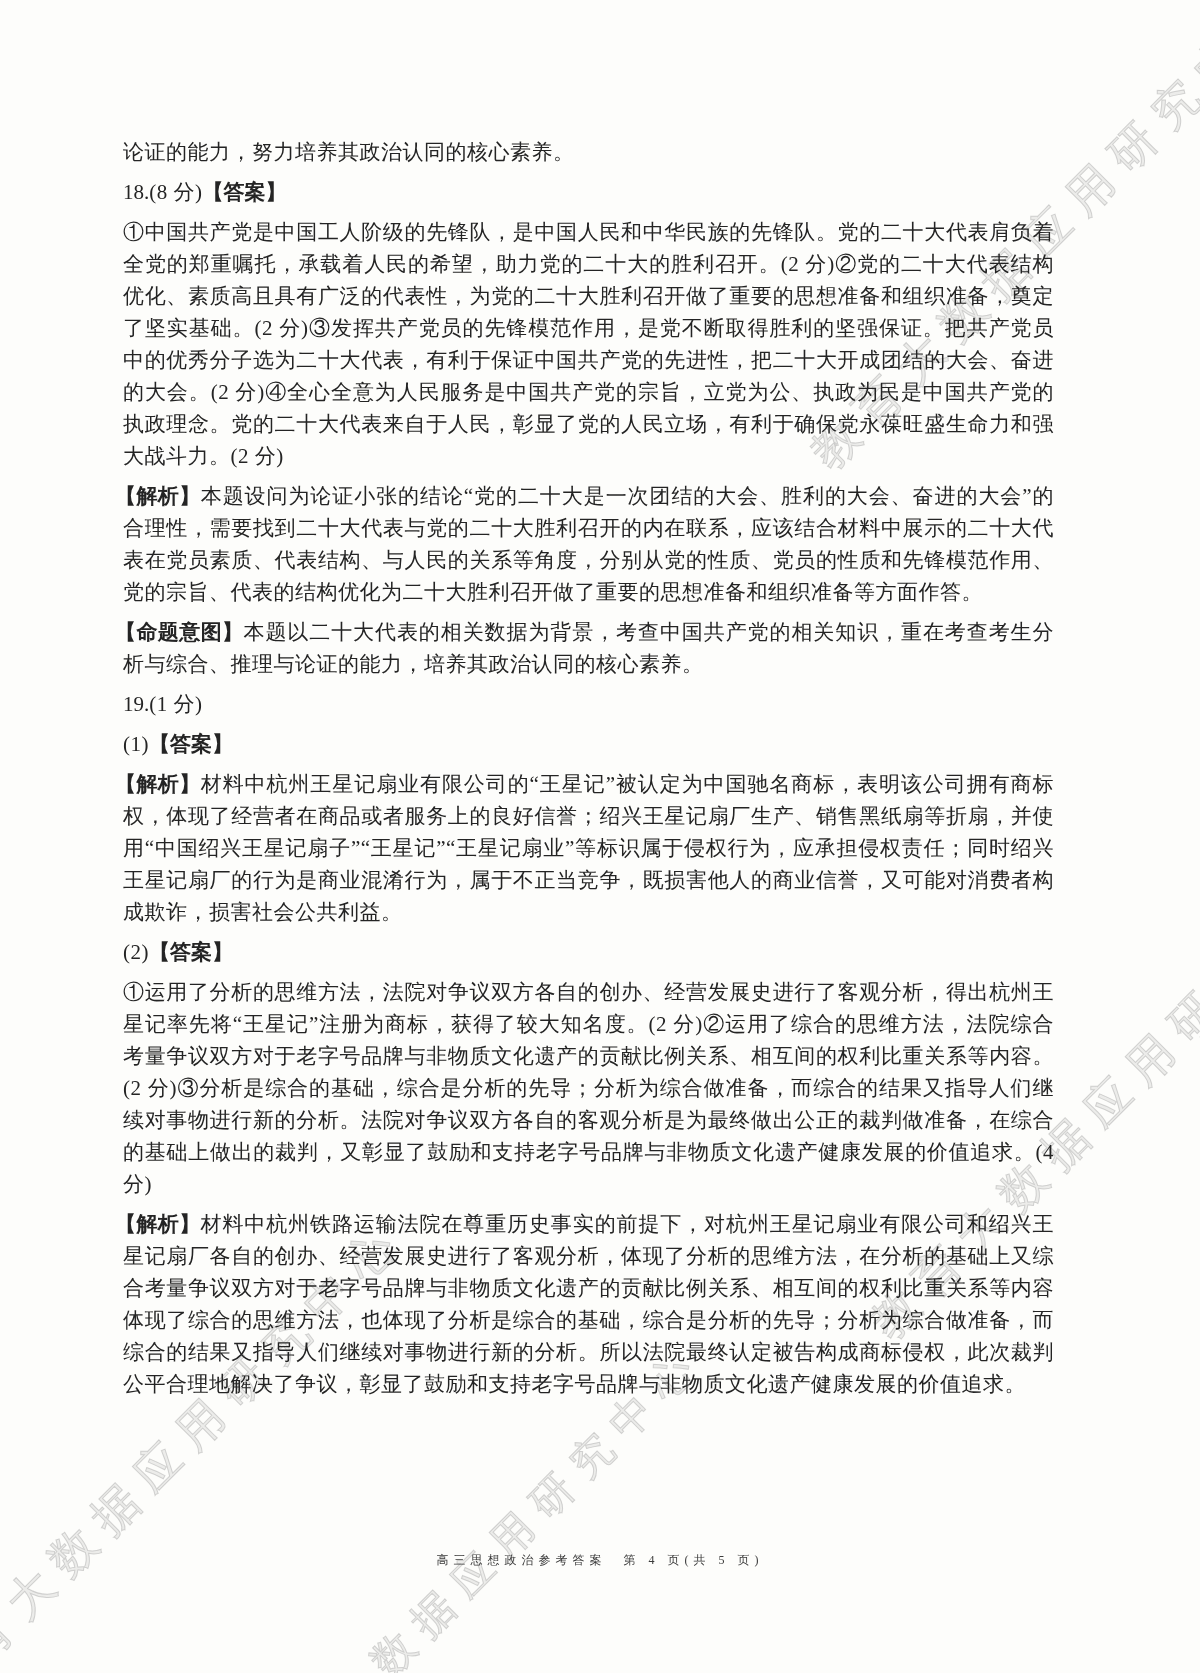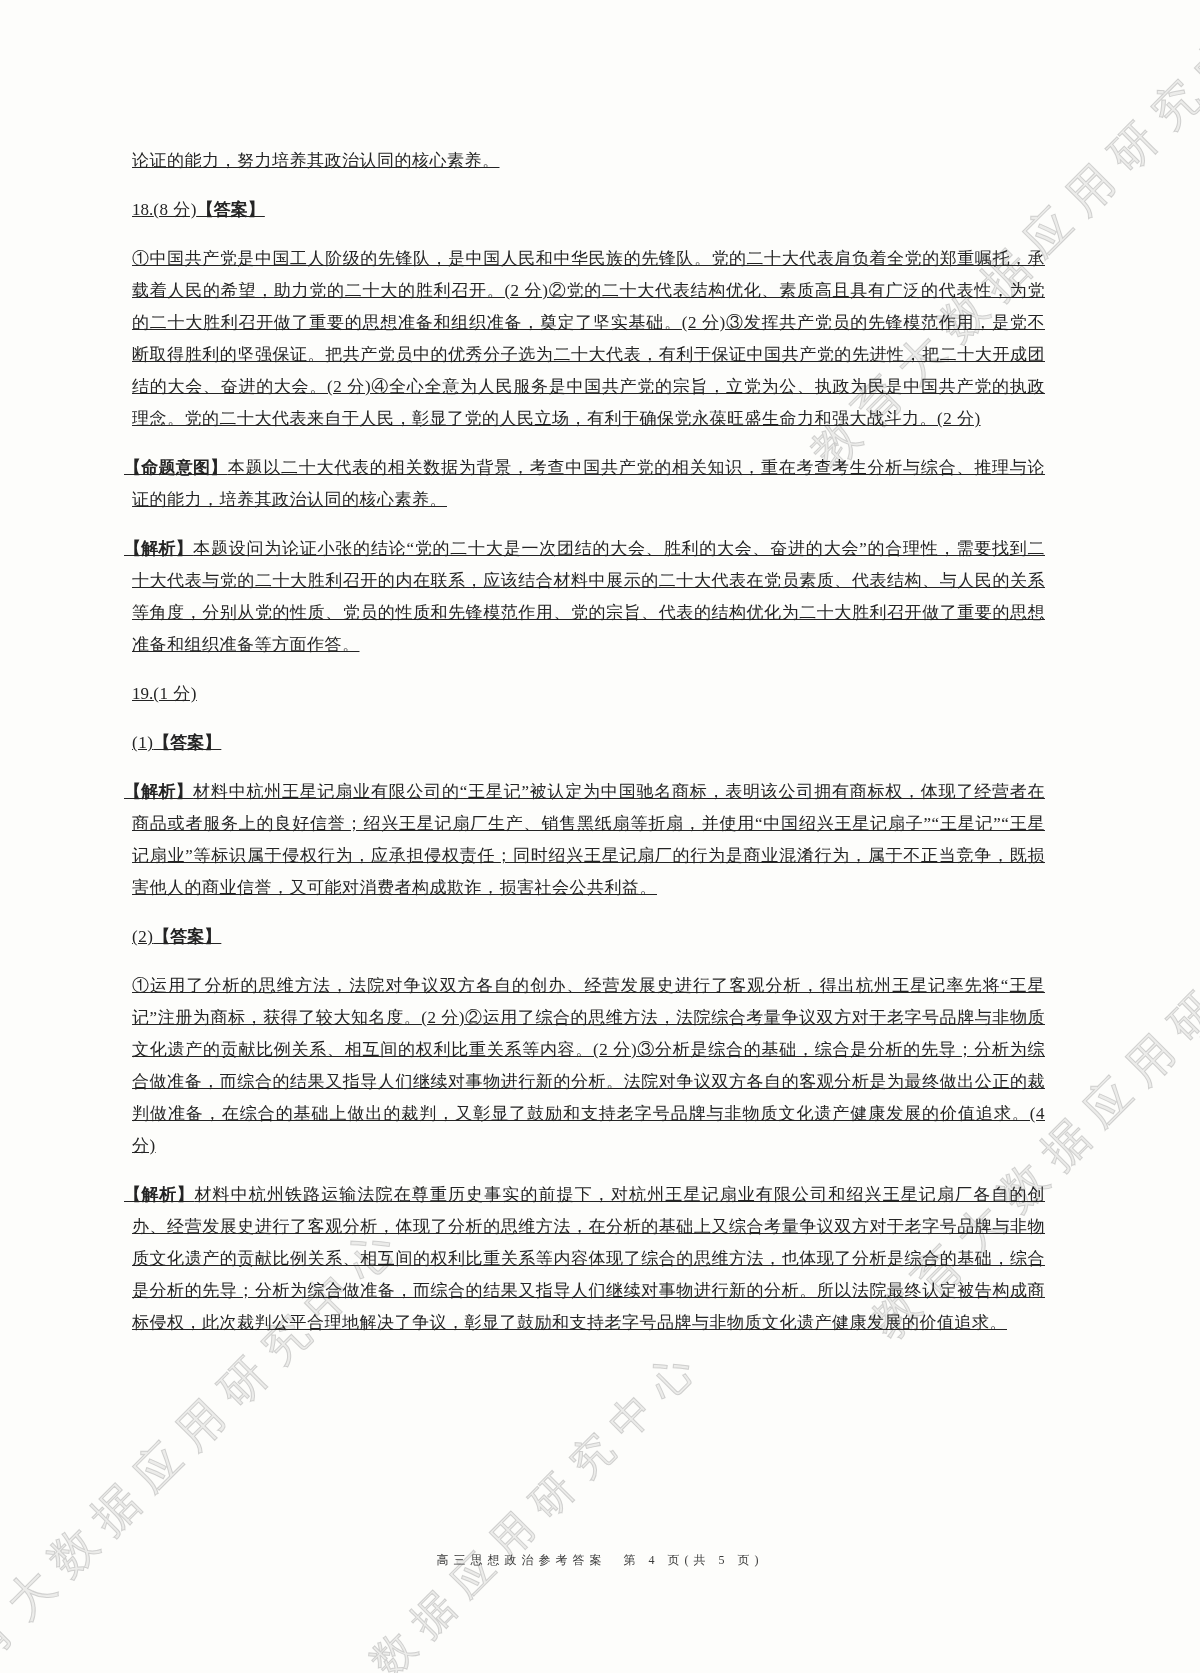--- a/index.html
+++ b/index.html
@@ -11,26 +11,25 @@
     font-family:"Liberation Serif","DejaVu Serif",serif;
     color:#242424;
     overflow:hidden;
   }
   .content{
     position:absolute;
     left:115px;top:128px;
     width:947px;
   }
   .content p{
-    margin:17px;
-    font-size:17px;
+    margin:8px;
+    font-size:21px;
     line-height:32px;
     text-align:justify;
     letter-spacing:0.5px;
-    text-decoration:underline;
   }
   .indent{margin-left:30px;}
   .with-label{margin-left:30px;text-indent:-8px;margin-top:3px;}
   .q-head{margin-top:2px;}
   .part-head{margin-top:3px;}
   .ans{margin-top:3px;}
   .lbl{
     font-weight:700;
     font-family:"Liberation Sans","DejaVu Sans",sans-serif;
     letter-spacing:0;
@@ -74,23 +73,23 @@
   <div class="wm wm4">教育大数据应用研究中心</div>
 
   <div class="content">
 
     <p class="indent">论证的能力，努力培养其政治认同的核心素养。</p>
 
     <p class="q-head"><span class="num">18.</span><span>(8 分)</span><span class="lbl">【答案】</span></p>
 
     <p class="indent ans">①中国共产党是中国工人阶级的先锋队，是中国人民和中华民族的先锋队。党的二十大代表肩负着全党的郑重嘱托，承载着人民的希望，助力党的二十大的胜利召开。(2 分)②党的二十大代表结构优化、素质高且具有广泛的代表性，为党的二十大胜利召开做了重要的思想准备和组织准备，奠定了坚实基础。(2 分)③发挥共产党员的先锋模范作用，是党不断取得胜利的坚强保证。把共产党员中的优秀分子选为二十大代表，有利于保证中国共产党的先进性，把二十大开成团结的大会、奋进的大会。(2 分)④全心全意为人民服务是中国共产党的宗旨，立党为公、执政为民是中国共产党的执政理念。党的二十大代表来自于人民，彰显了党的人民立场，有利于确保党永葆旺盛生命力和强大战斗力。(2 分)</p>
 
+    <p class="with-label"><span class="lbl">【解析】</span><span>本题设问为论证小张的结论“党的二十大是一次团结的大会、胜利的大会、奋进的大会”的合理性，需要找到二十大代表与党的二十大胜利召开的内在联系，应该结合材料中展示的二十大代表在党员素质、代表结构、与人民的关系等角度，分别从党的性质、党员的性质和先锋模范作用、党的宗旨、代表的结构优化为二十大胜利召开做了重要的思想准备和组织准备等方面作答。</span></p>
+
     <p class="with-label"><span class="lbl">【命题意图】</span><span>本题以二十大代表的相关数据为背景，考查中国共产党的相关知识，重在考查考生分析与综合、推理与论证的能力，培养其政治认同的核心素养。</span></p>
-
-    <p class="with-label"><span class="lbl">【解析】</span><span>本题设问为论证小张的结论“党的二十大是一次团结的大会、胜利的大会、奋进的大会”的合理性，需要找到二十大代表与党的二十大胜利召开的内在联系，应该结合材料中展示的二十大代表在党员素质、代表结构、与人民的关系等角度，分别从党的性质、党员的性质和先锋模范作用、党的宗旨、代表的结构优化为二十大胜利召开做了重要的思想准备和组织准备等方面作答。</span></p>
 
     <p class="q-head"><span class="num">19.</span><span>(1 分)</span></p>
 
     <p class="indent part-head"><span>(1)</span><span class="lbl">【答案】</span></p>
 
 
     <p class="with-label"><span class="lbl">【解析】</span><span>材料中杭州王星记扇业有限公司的“王星记”被认定为中国驰名商标，表明该公司拥有商标权，体现了经营者在商品或者服务上的良好信誉；绍兴王星记扇厂生产、销售黑纸扇等折扇，并使用“中国绍兴王星记扇子”“王星记”“王星记扇业”等标识属于侵权行为，应承担侵权责任；同时绍兴王星记扇厂的行为是商业混淆行为，属于不正当竞争，既损害他人的商业信誉，又可能对消费者构成欺诈，损害社会公共利益。</span></p>
 
 
     <p class="indent part-head"><span>(2)</span><span class="lbl">【答案】</span></p>

